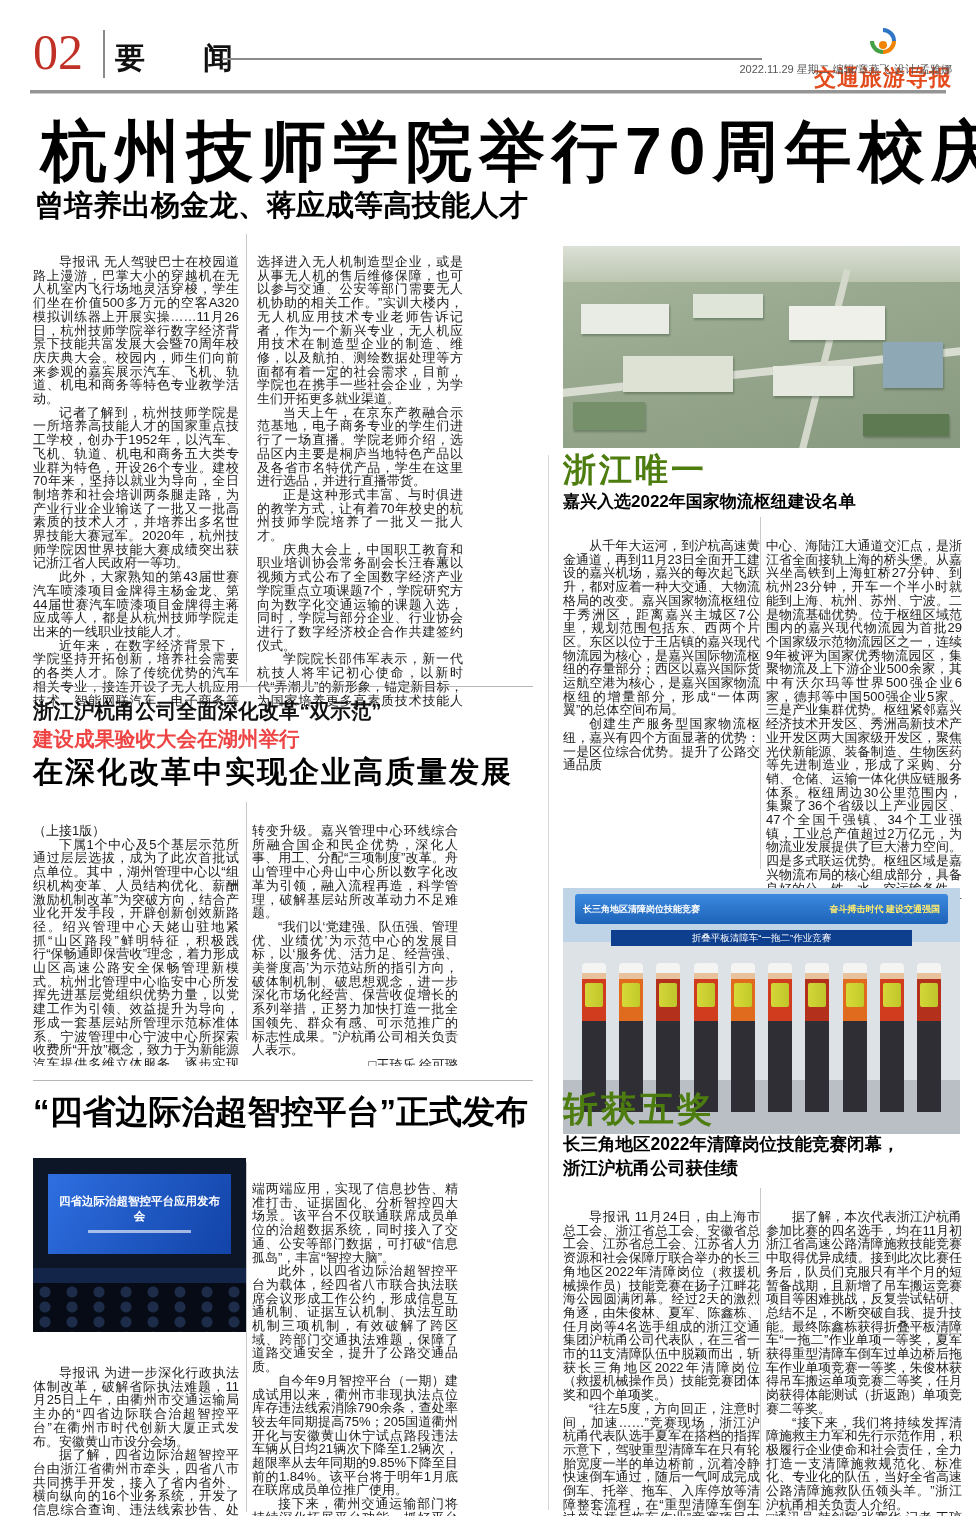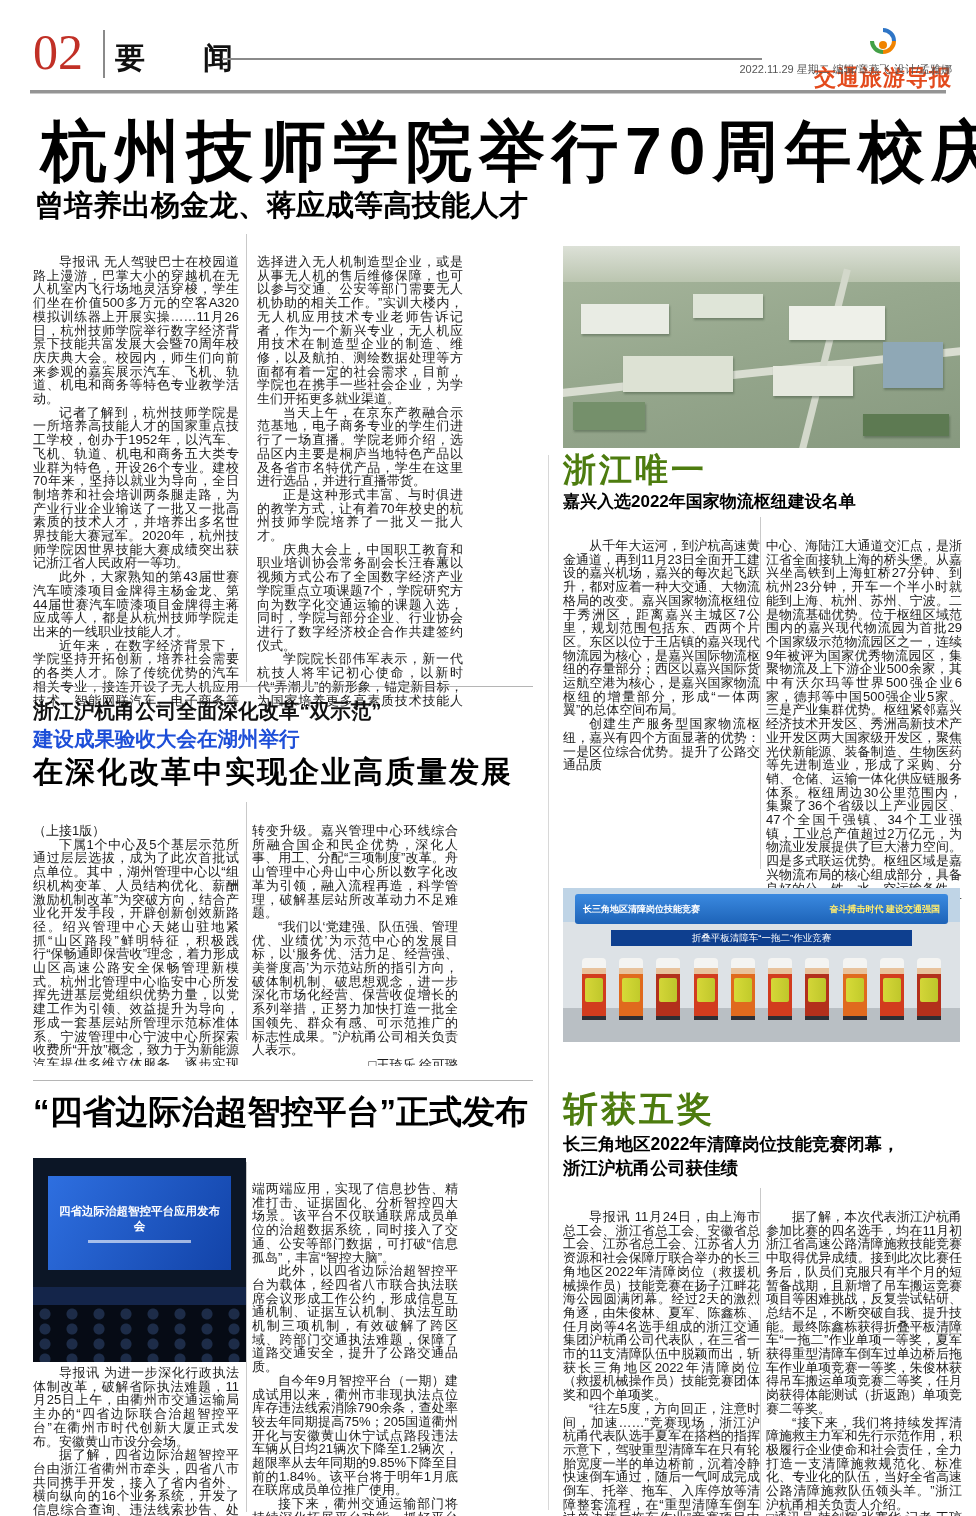--- a/index.html
+++ b/index.html
@@ -49,21 +49,21 @@
   .photo1 .b8{left:300px;top:168px;width:86px;height:22px;background:#5d7a52;}
 
   
   .label-gray{color:#4d7c0f;font-weight:900;}
   .log-label{left:563px;top:452px;font-size:33px;line-height:36px;letter-spacing:3px;}
   .log-sub{left:563px;top:490px;font-size:17px;font-weight:800;color:#000;}
   .log-c1{left:563px;top:515px;width:197px;height:360px;}
   .log-c2{left:766px;top:515px;width:196px;height:360px;}
 
   
-  .photo2{left:563px;top:888px;width:397px;height:154px;overflow:hidden;
+  .photo2{left:563px;top:888px;width:397px;height:246px;overflow:hidden;
           background:linear-gradient(#bfd4e6 0 22%,#dde2e6 22% 78%,#b9bfc4 78% 100%);}
   .ph2-banner{position:absolute;left:3%;top:6px;width:94%;height:30px;border-radius:3px;
           background:linear-gradient(#3b8ae0,#1d63b8);display:flex;align-items:center;justify-content:space-between;
           padding:0 8px;box-sizing:border-box;color:#fff;font-size:9px;font-weight:700;white-space:nowrap;}
   .ph2-banner .slogan{color:#ffec6e;}
   .ph2-band{position:absolute;left:12%;top:42px;width:76%;height:16px;background:#0e3f8f;color:#fff;
           font-size:9.5px;display:flex;align-items:center;justify-content:center;white-space:nowrap;}
   .ph2-people{position:absolute;left:3%;right:3%;top:66px;bottom:22px;display:flex;justify-content:space-around;align-items:flex-end;}
   .person{flex:0 0 24px;height:94%;border-radius:4px 4px 0 0;position:relative;
           background:linear-gradient(180deg,#f4f4f2 0 10px,#e8c29c 10px 16px,var(--s) 16px 58px,#2e2e34 58px 100%);}
@@ -73,28 +73,28 @@
 
   
   .aw-label{left:563px;top:1090px;font-size:35px;line-height:38px;letter-spacing:3px;}
   .aw-sub1{left:563px;top:1132px;font-size:17.5px;font-weight:800;color:#000;}
   .aw-sub2{left:563px;top:1156px;font-size:17.5px;font-weight:800;color:#000;}
   .aw-c1{left:563px;top:1186px;width:197px;height:330px;}
   .aw-c2{left:766px;top:1186px;width:196px;height:330px;}
 
   
   .rf-k1{left:33px;top:697px;font-size:20.5px;line-height:27px;font-weight:600;color:#111;}
-  .rf-k2{left:33px;top:725px;font-size:20.5px;line-height:27px;font-weight:600;color:#1d4ed8;}
+  .rf-k2{left:33px;top:725px;font-size:20.5px;line-height:27px;font-weight:600;color:#ef4444;}
   .rf-hl{left:33px;top:753px;font-size:30px;line-height:38px;font-weight:900;letter-spacing:2px;color:#000;}
   .rf-c1{left:33px;top:800px;height:242px;}
   .rf-c2{left:252px;top:800px;height:242px;}
 
   
   .pf-hl{left:33px;top:1092px;font-size:33px;line-height:40px;font-weight:900;color:#000;white-space:nowrap;}
-  .photo3{left:33px;top:1158px;width:213px;height:204px;overflow:hidden;background:#0c1626;}
+  .photo3{left:33px;top:1158px;width:213px;height:174px;overflow:hidden;background:#0c1626;}
   .ph3-screen{position:absolute;left:7%;top:9%;width:86%;height:46%;
           background:linear-gradient(120deg,#2e6fe0,#1243a8);display:flex;flex-direction:column;align-items:center;
           justify-content:center;color:#fff;font-weight:700;font-size:11.5px;line-height:15px;text-align:center;padding:0 6px;box-sizing:border-box;}
   .ph3-screen .bar{width:60%;height:3px;background:rgba(255,255,255,.6);margin-top:6px;}
   .ph3-stage{position:absolute;left:0;bottom:28%;width:100%;height:9%;background:#14254a;}
   .ph3-aud{position:absolute;left:0;bottom:0;width:100%;height:28%;background:#060b15;}
   .ph3-aud::before{content:"";position:absolute;inset:0;
           background:radial-gradient(circle 6px at 12px 9px,#1d2c48 0 5px,transparent 6px);background-size:27px 15px;}
   .pf-c1{left:33px;top:1342px;height:174px;}
   .pf-c2{left:252px;top:1158px;width:206px;height:356px;}

